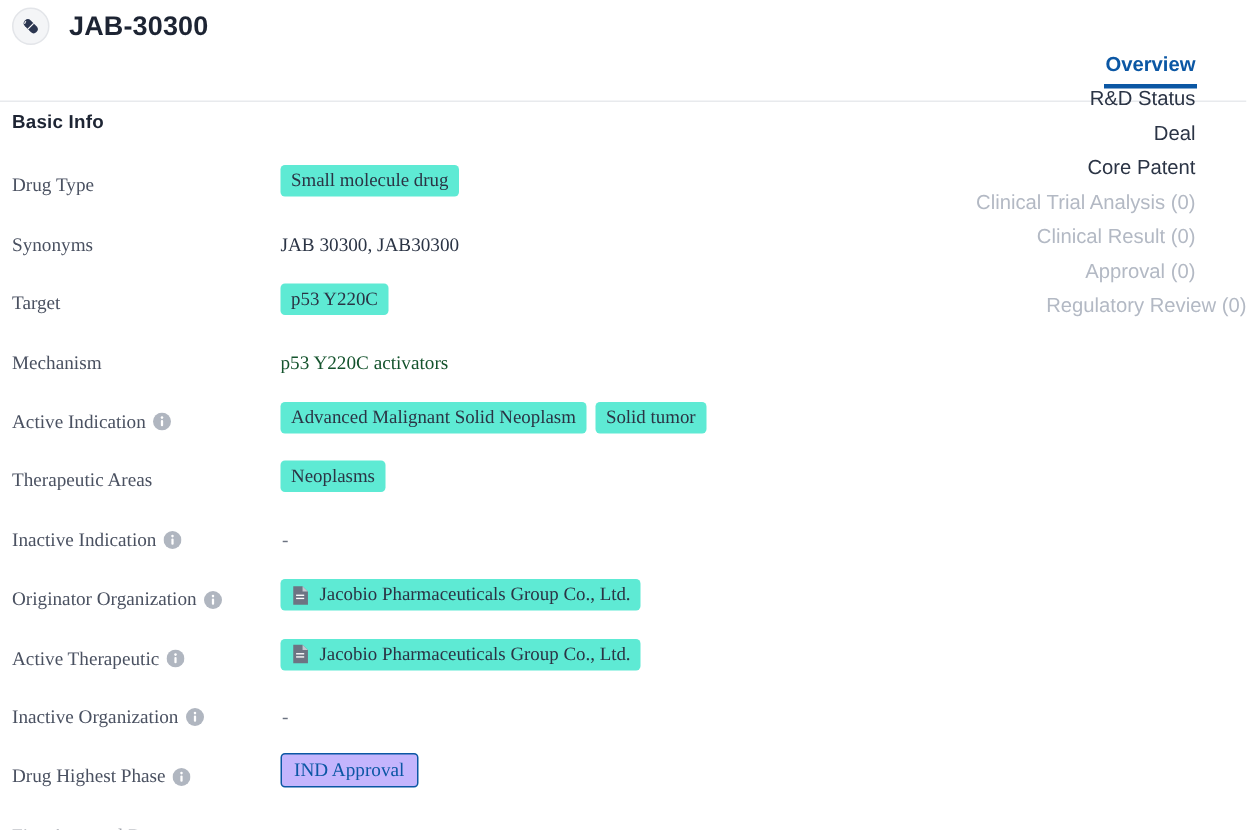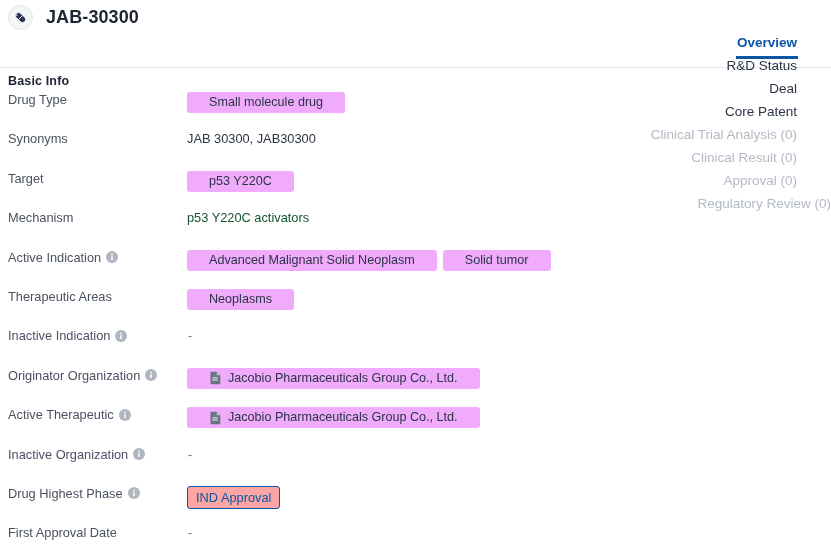--- a/index.html
+++ b/index.html
@@ -95,24 +95,25 @@
     font-weight: bold;
     color: #1d2433;
     padding-left: 8px;
     margin: 0 0 4px 0;
     letter-spacing: .15px;
   }
 
   .info-row {
     position: relative;
     display: flex;
-    align-items: flex-start;
+    align-items: flex-end;
     height: 39.4px;
     padding-left: 8px;
     box-sizing: border-box;
+    font-family: Liberation Serif, serif;
   }
   .row-label {
     width: 179px;
     flex: 0 0 179px;
     display: flex;
     align-items: center;
     font-size: 12.8px;
     color: #4a5161;
     white-space: nowrap;
   }
@@ -133,23 +134,23 @@
     flex: 0 0 auto;
     display: inline-flex;
     cursor: pointer;
   }
   .info-icon svg { display: block; }
 
   
   .chip {
     display: inline-flex;
     align-items: center;
-    background: #f0abfc;
+    background: #5eead4;
     border-radius: 3px;
-    padding: 3px 22px;
+    padding: 3px 7px;
     font-size: 12.6px;
     color: #2b3445;
     line-height: 15px;
     white-space: nowrap;
     cursor: pointer;
   }
   .chip .doc-icon {
     width: 13px;
     height: 14px;
     margin-right: 6px;
@@ -174,21 +175,21 @@
     padding-left: 1px;
   }
 
   
   .phase-badge {
     display: inline-flex;
     align-items: center;
     border: 1px solid #0b57a4;
     border-radius: 3px;
     color: #0b57a4;
-    background: #fca5a5;
+    background: #c4b5fd;
     font-size: 12.8px;
     padding: 3px 8px;
     line-height: 15px;
     white-space: nowrap;
     cursor: pointer;
   }
 </style>
 </head>
 <body>
 

